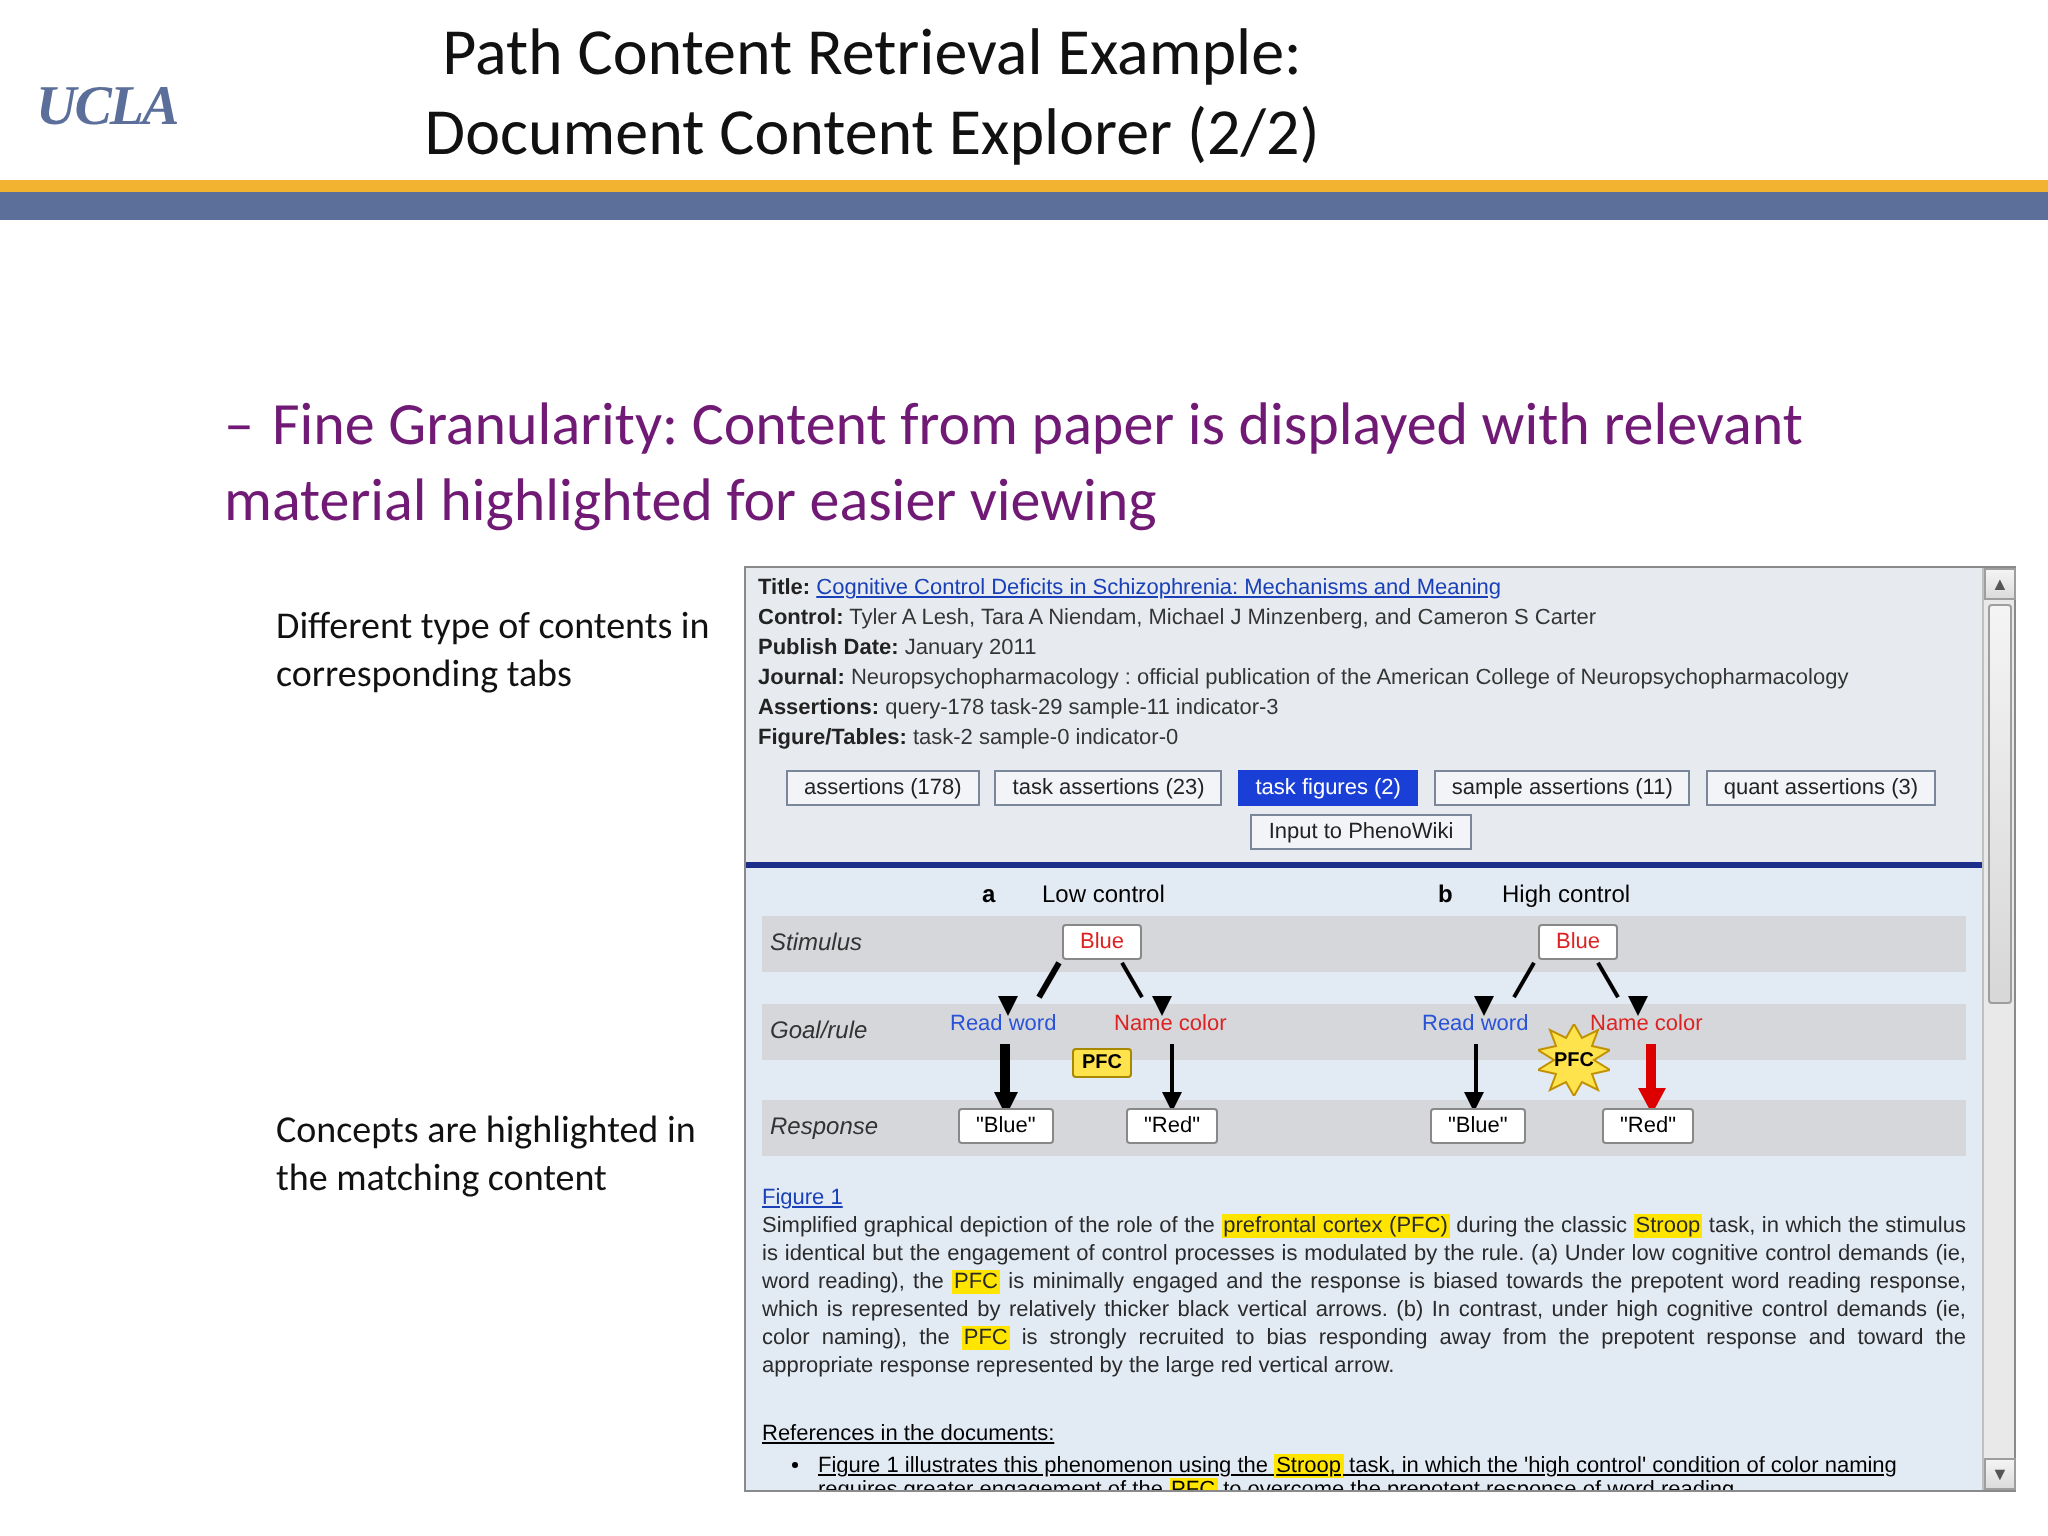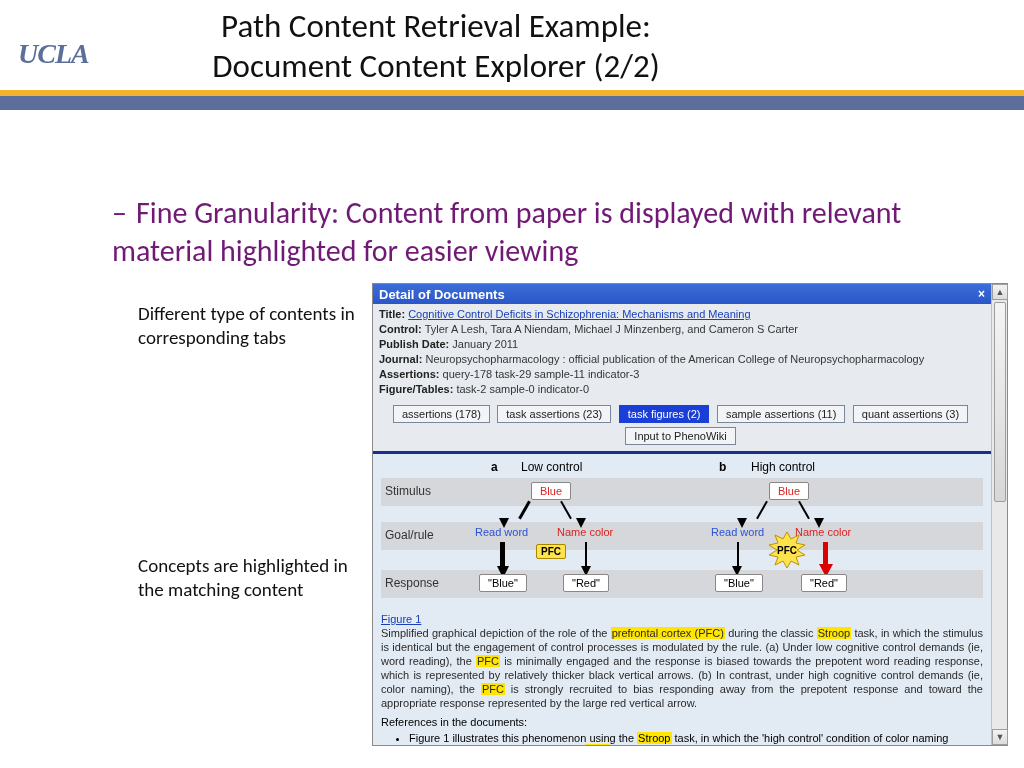--- a/index.html
+++ b/index.html
@@ -73,21 +73,21 @@
     background: #e2eaf4; padding: 6px 8px 8px; position: relative;
   }
   .figtop { height: 16px; position:relative; font-size:12px; color:#000; }
   .figtop .ab { position:absolute; font-weight:bold; }
   .figtop .lbl { position:absolute; }
 
   
   .fgrid { position: relative; height: 130px; margin-top:2px; }
   .rowbg { position:absolute; left:0; right:0; height:28px; background:#d5d7da; }
   .rowbg.r1{top:0;} .rowbg.r2{top:44px;} .rowbg.r3{top:92px;}
-  .rowlbl { position:absolute; left:4px; font-size:12px; color:#333; }
+  .rowlbl { position:absolute; left:4px; font-size:12px; color:#333;font-style:italic; }
   .rowlbl.l1{top:6px;} .rowlbl.l2{top:50px;} .rowlbl.l3{top:98px;}
 
   .token {
     position:absolute; font-size:11px; padding:2px 8px;
     background:#fff; border:1px solid #888; border-radius:2px;
   }
   .token.bare { border:none; background:transparent; padding:0; }
   .blue-t{ color:#2a52d8; } .red-t{ color:#d22; }
   .pfc-box { background:#ffe34d; border:1px solid #a88800; font-weight:bold;}
   .sun {
@@ -96,21 +96,21 @@
     font-size:10px; font-weight:bold; color:#000;
   }
   .sun svg{position:absolute; inset:0;}
   .sun span{position:relative;}
   .stem { position:absolute; background:#000; }
   .head { position:absolute; width:0; height:0; border-left:5px solid transparent; border-right:5px solid transparent; border-top:10px solid #000; }
 
   .caption { margin-top:4px; font-size:11px; line-height:14px; color:#2a2a2a; text-align:justify;}
   .caption a { color:#1940b8; text-decoration:underline;}
   .hl { background:#ffe500; padding:0 1px;}
-  .refs { margin-top:6px; font-size:11px; }
+  .refs { margin-top:21px; font-size:11px;text-decoration:underline; }
   .refs ul { margin: 4px 0 0 28px; }
 </style>
 </head>
 <body>
 
 <div class="slide">
 
   <div class="logo">UCLA</div>
   <div class="title-block">
     <div>Path Content Retrieval Example:</div>
@@ -126,24 +126,20 @@
   <div class="anno anno1">Different type of contents in corresponding tabs</div>
   <div class="anno anno2">Concepts are highlighted in the matching content</div>
 
   <div class="panel">
     <div class="panel-scroll">
       <div class="arr up">▲</div>
       <div class="thumb"></div>
       <div class="arr dn">▼</div>
     </div>
     <div class="panel-inner">
-      <div class="titlebar">
-        <span>Detail of Documents</span>
-        <span style="font-size:12px;cursor:default;">×</span>
-      </div>
 
       <div class="meta">
         <div><b>Title:</b> <a href="#">Cognitive Control Deficits in Schizophrenia: Mechanisms and Meaning</a></div>
         <div><b>Control:</b> <span>Tyler A Lesh, Tara A Niendam, Michael J Minzenberg, and Cameron S Carter</span></div>
         <div><b>Publish Date:</b> <span>January 2011</span></div>
         <div><b>Journal:</b> <span>Neuropsychopharmacology : official publication of the American College of Neuropsychopharmacology</span></div>
         <div><b>Assertions:</b> <span>query-178 task-29 sample-11 indicator-3</span></div>
         <div><b>Figure/Tables:</b> <span>task-2 sample-0 indicator-0</span></div>
       </div>
 

